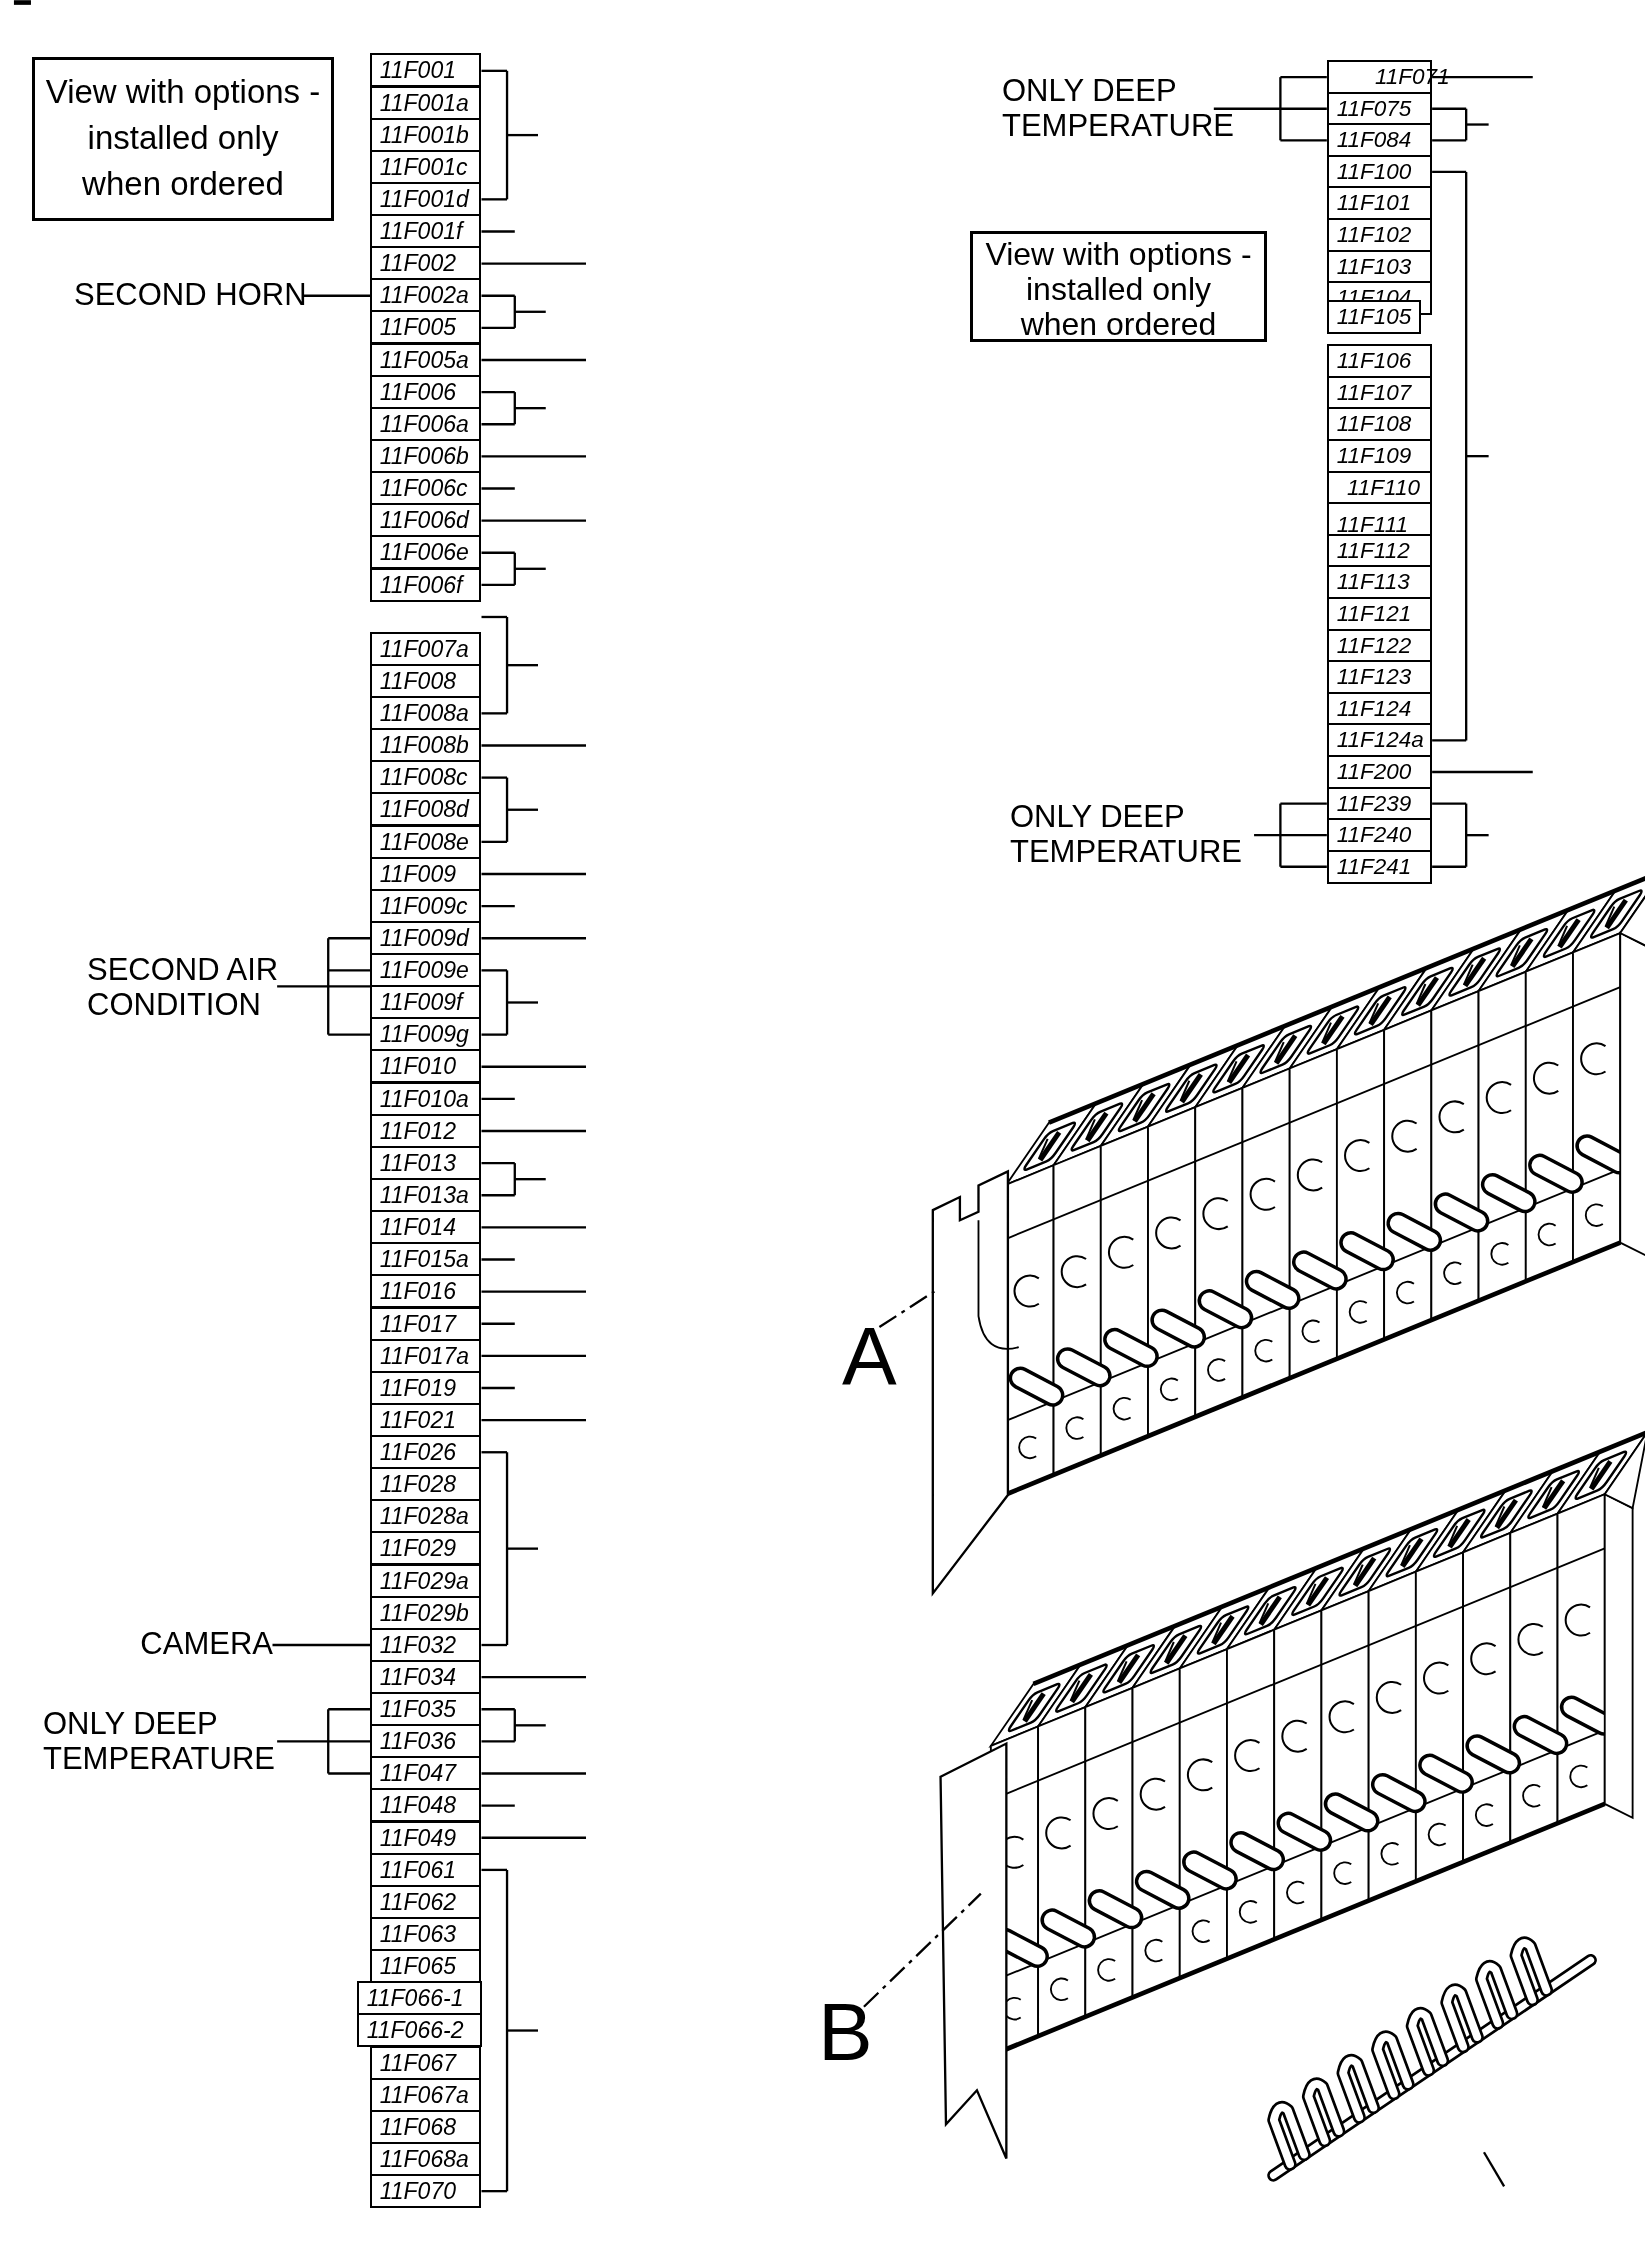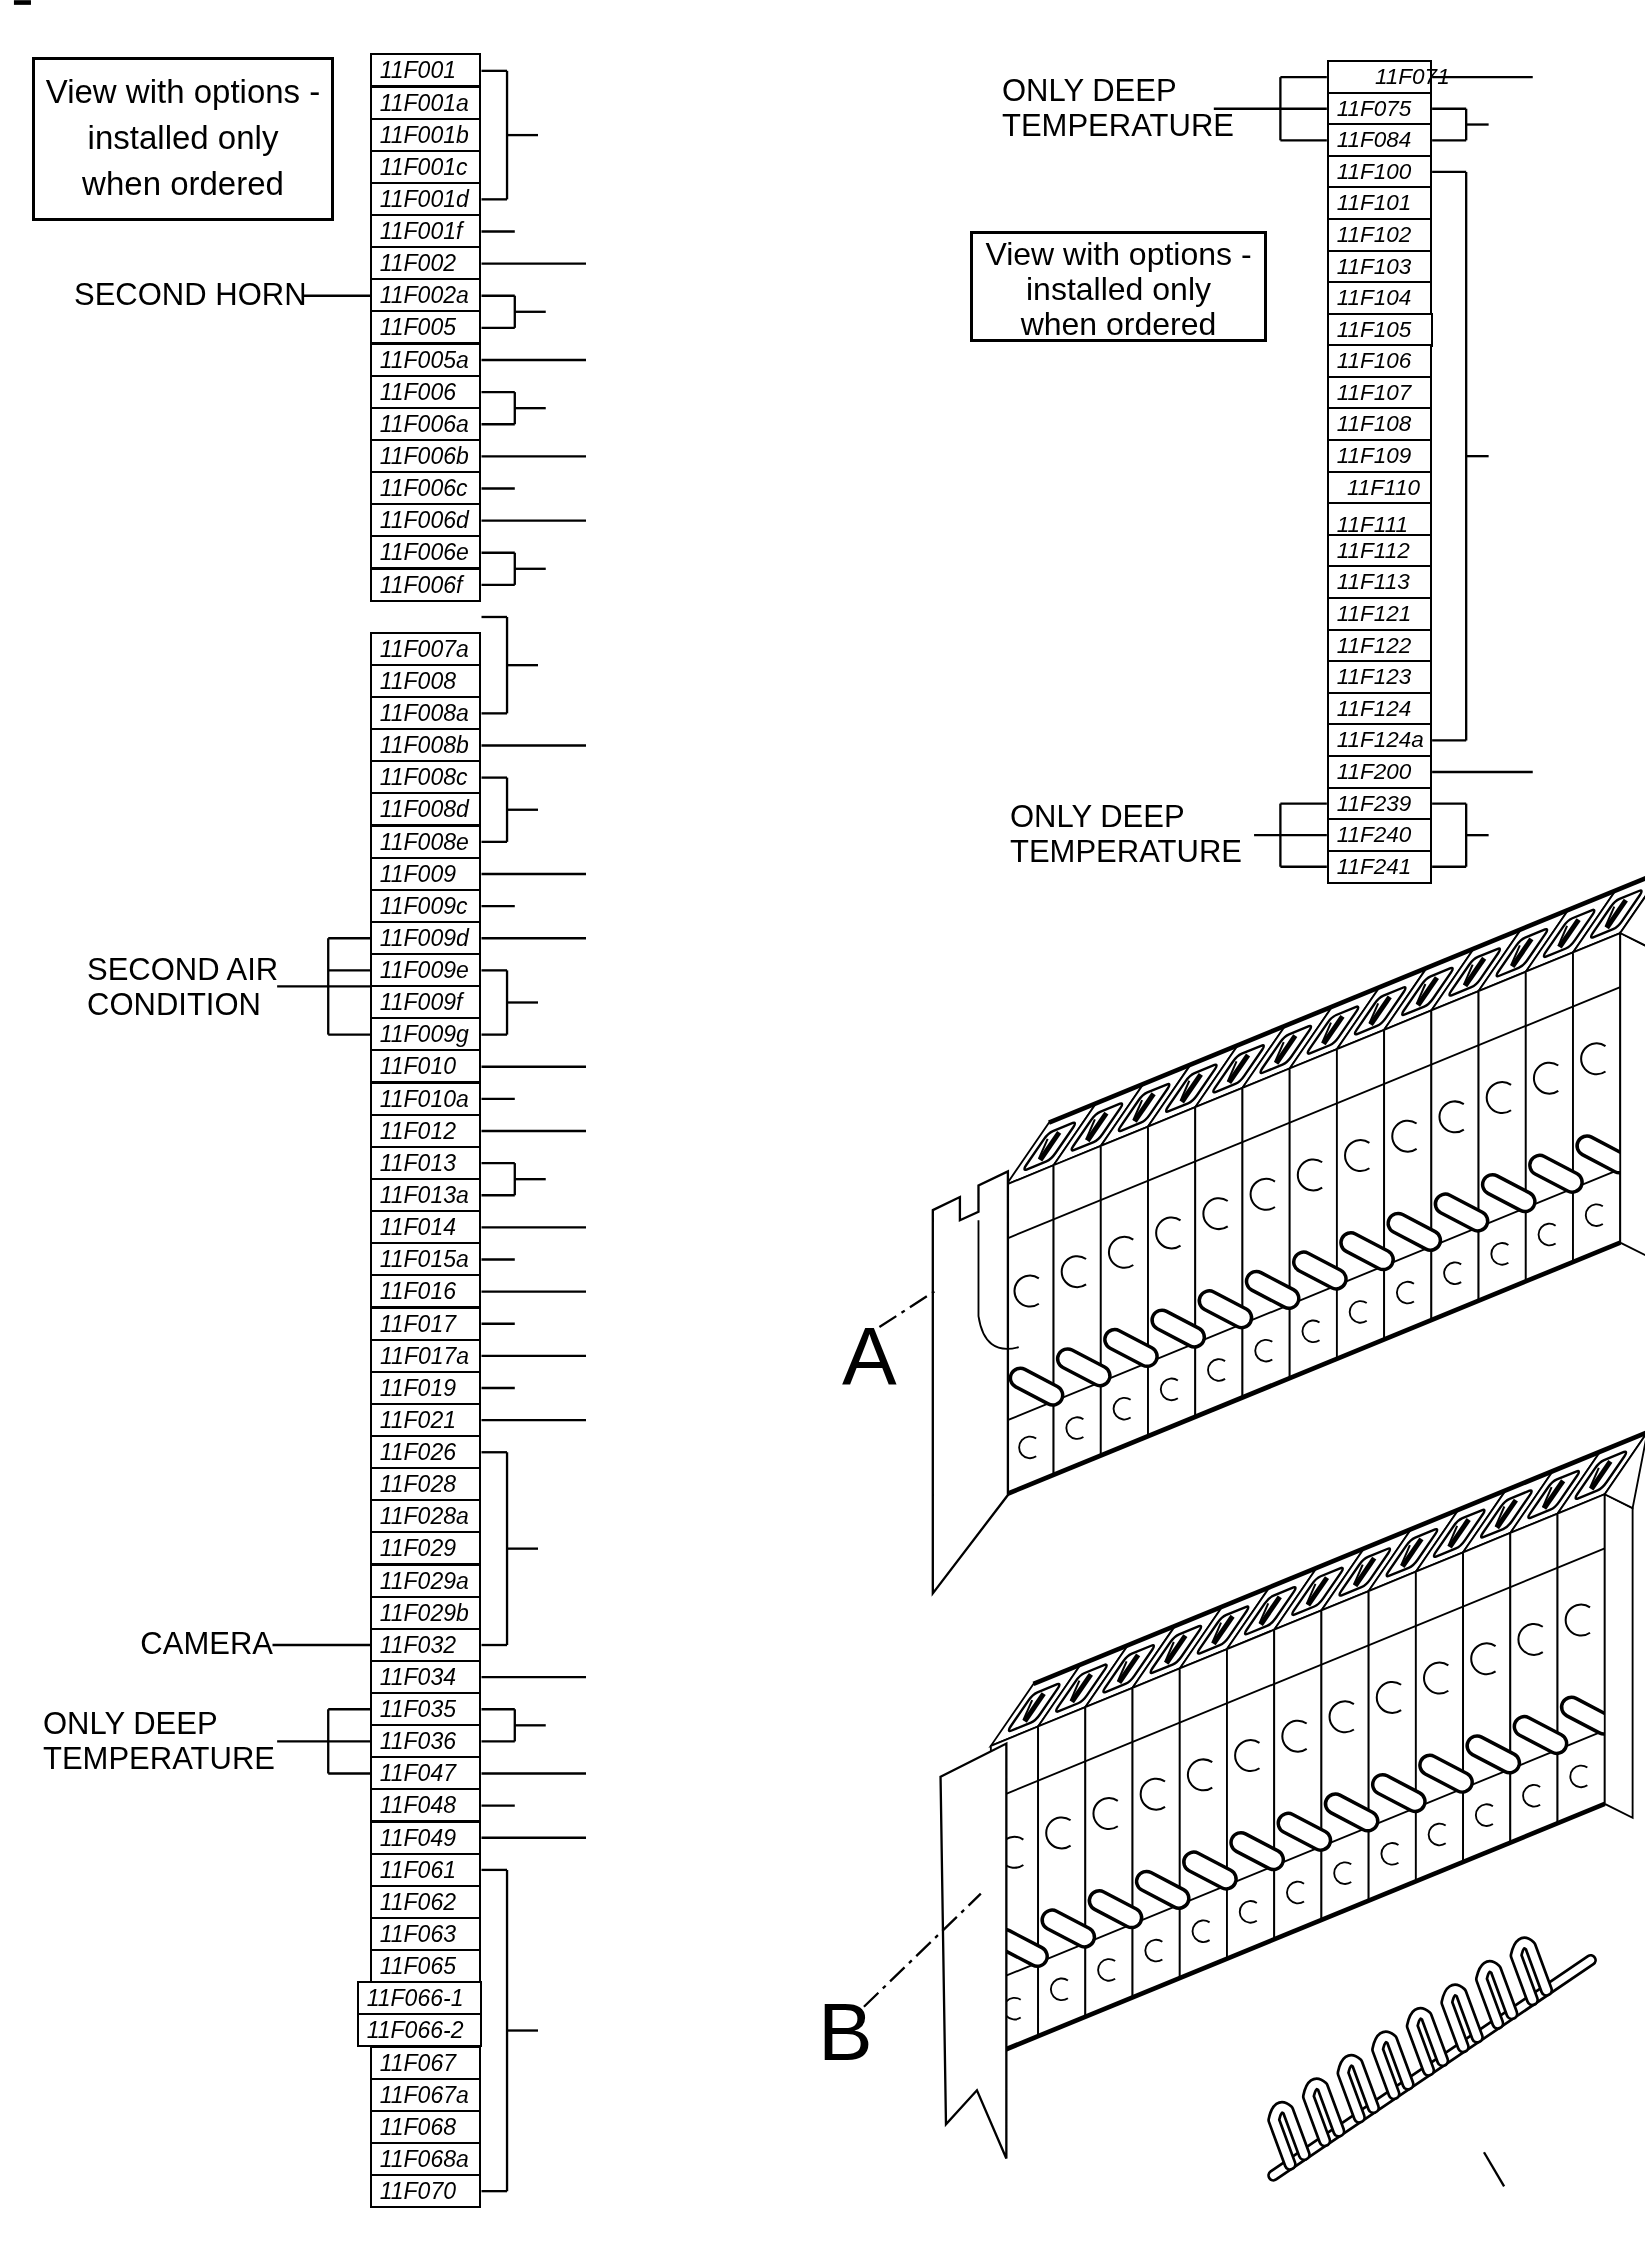--- a/index.html
+++ b/index.html
@@ -572,21 +572,21 @@
       <div class="fusebox" style="left: 370px; width: 111px; top: 2142px; height: 34px;">11F068a</div>
       <div class="fusebox" style="left: 370px; width: 111px; top: 2174px; height: 34px;">11F070</div>
       <div class="fusebox right-col" style="left: 1327px; width: 105px; top: 60px; height: 34px; padding-left: 46px;">11F071</div>
       <div class="fusebox right-col" style="left: 1327px; width: 105px; top: 92px; height: 34px;">11F075</div>
       <div class="fusebox right-col" style="left: 1327px; width: 105px; top: 123px; height: 34px;">11F084</div>
       <div class="fusebox right-col" style="left: 1327px; width: 105px; top: 155px; height: 34px;">11F100</div>
       <div class="fusebox right-col" style="left: 1327px; width: 105px; top: 186px; height: 34px;">11F101</div>
       <div class="fusebox right-col" style="left: 1327px; width: 105px; top: 218px; height: 34px;">11F102</div>
       <div class="fusebox right-col" style="left: 1327px; width: 105px; top: 250px; height: 34px;">11F103</div>
       <div class="fusebox right-col" style="left: 1327px; width: 105px; top: 281px; height: 34px;">11F104</div>
-      <div class="fusebox right-col" style="left: 1327px; width: 106px; top: 313px; height: 34px;">11F105</div>
+      <div class="fusebox right-col" style="left: 1327px; width: 94px; top: 300px; height: 34px;">11F105</div>
       <div class="fusebox right-col" style="left: 1327px; width: 105px; top: 344px; height: 34px;">11F106</div>
       <div class="fusebox right-col" style="left: 1327px; width: 105px; top: 376px; height: 34px;">11F107</div>
       <div class="fusebox right-col" style="left: 1327px; width: 105px; top: 407px; height: 34px;">11F108</div>
       <div class="fusebox right-col" style="left: 1327px; width: 105px; top: 439px; height: 34px;">11F109</div>
       <div class="fusebox right-col" style="left: 1327px; width: 105px; top: 471px; height: 34px; padding-left: 18px;">11F110</div>
       <div class="fusebox right-col" style="left: 1327px; width: 105px; top: 502px; height: 47px;">11F111</div>
       <div class="fusebox right-col" style="left: 1327px; width: 105px; top: 534px; height: 34px;">11F112</div>
       <div class="fusebox right-col" style="left: 1327px; width: 105px; top: 565px; height: 34px;">11F113</div>
       <div class="fusebox right-col" style="left: 1327px; width: 105px; top: 597px; height: 34px;">11F121</div>
       <div class="fusebox right-col" style="left: 1327px; width: 105px; top: 629px; height: 34px;">11F122</div>

